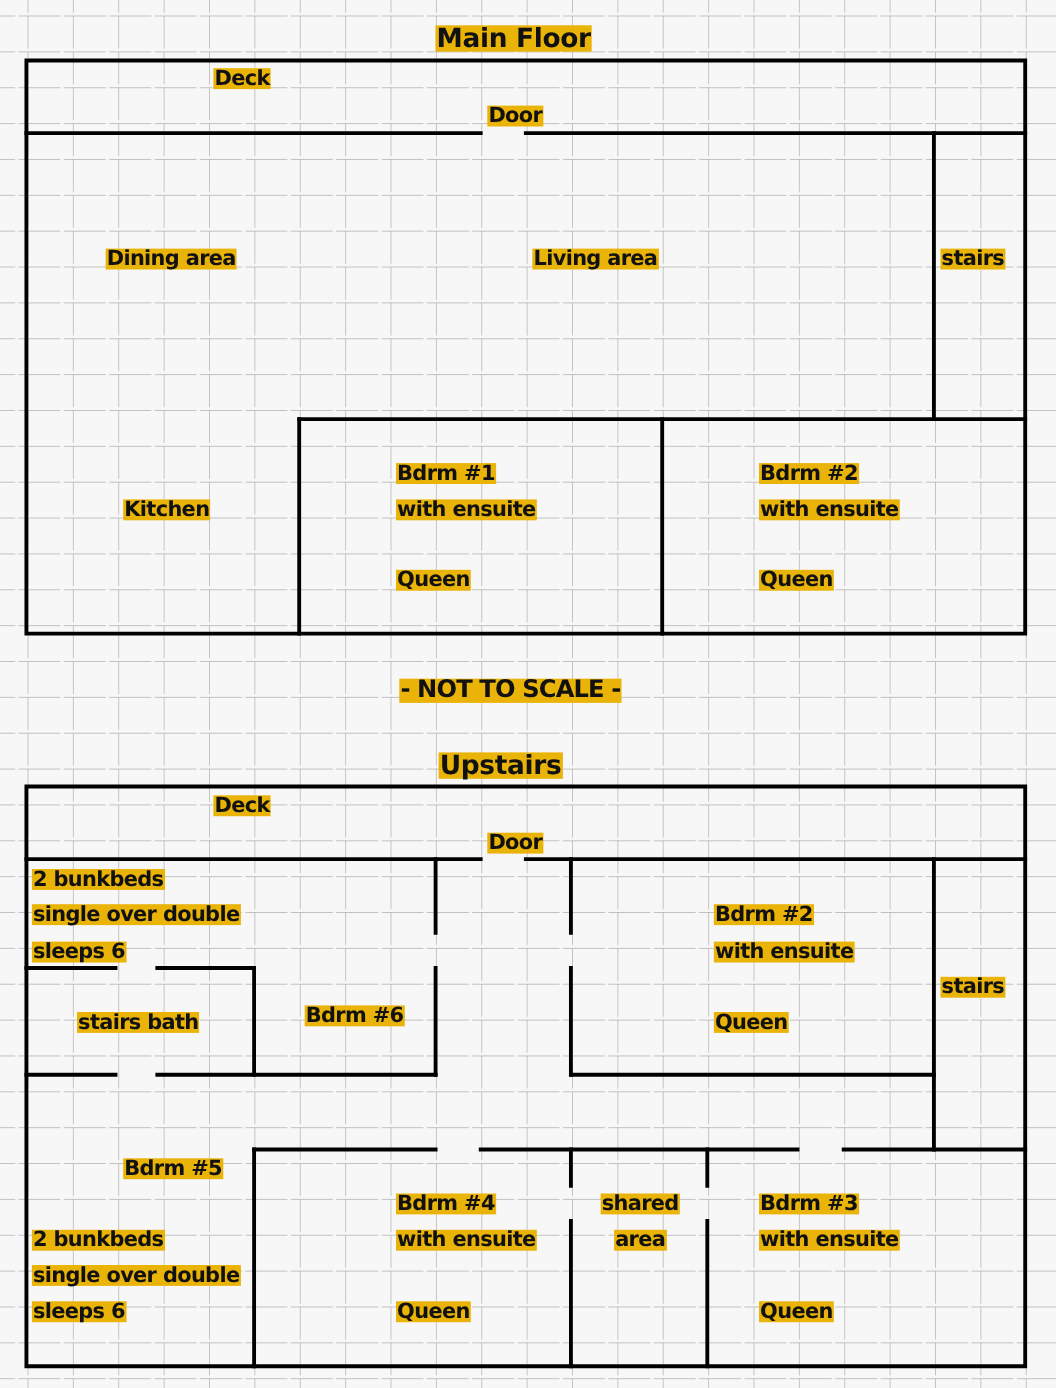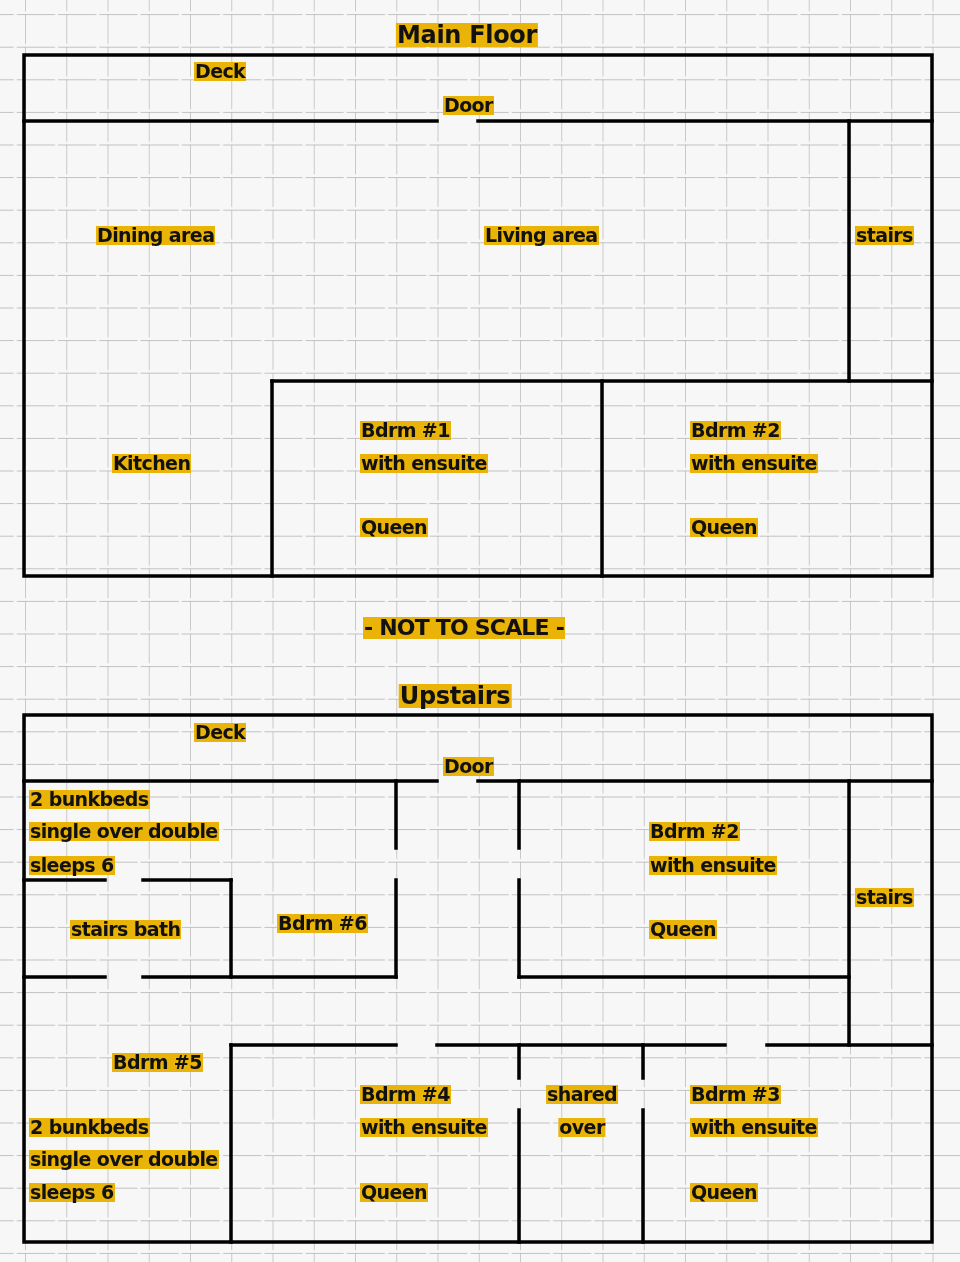--- a/index.html
+++ b/index.html
@@ -102,17 +102,17 @@
 <div class="lbl" style="left:112px; top:1053px;">Bdrm #5</div>
 <div class="lbl" style="left:29px; top:1118px;">2 bunkbeds</div>
 <div class="lbl" style="left:29px; top:1150px;">single over double</div>
 <div class="lbl" style="left:29px; top:1183px;">sleeps 6</div>
 
 <div class="lbl" style="left:360px; top:1085px;">Bdrm #4</div>
 <div class="lbl" style="left:360px; top:1118px;">with ensuite</div>
 <div class="lbl" style="left:360px; top:1183px;">Queen</div>
 
 <div class="lbl center" style="left:582px; top:1085px;">shared</div>
-<div class="lbl center" style="left:582px; top:1118px;">over</div>
+<div class="lbl center" style="left:582px; top:1118px;">area</div>
 
 <div class="lbl" style="left:690px; top:1085px;">Bdrm #3</div>
 <div class="lbl" style="left:690px; top:1118px;">with ensuite</div>
 <div class="lbl" style="left:690px; top:1183px;">Queen</div>
 
 </body></html>

